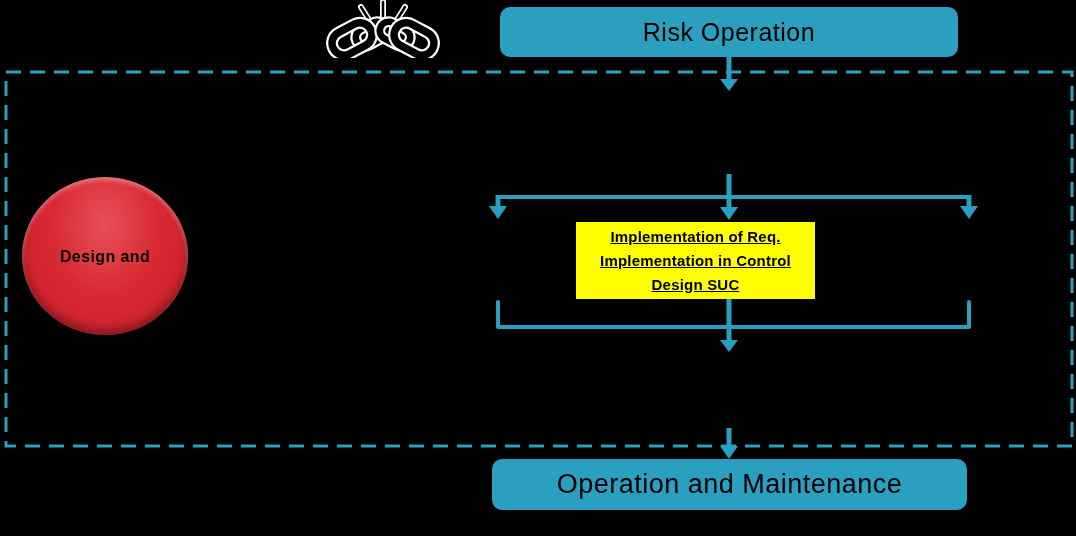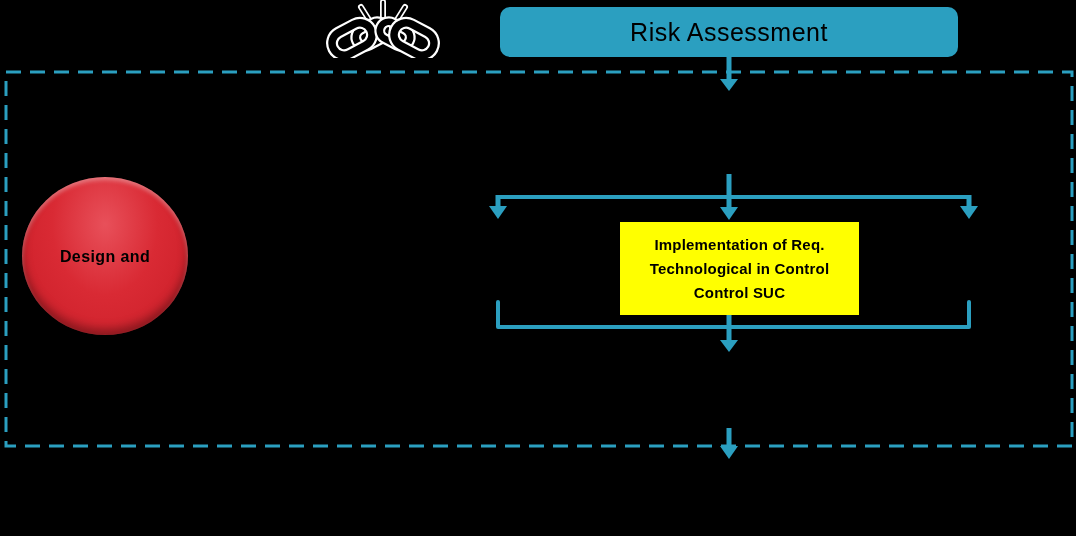--- a/index.html
+++ b/index.html
@@ -24,24 +24,25 @@
     border-radius:10px;
     font-size:25px;letter-spacing:0.5px;font-weight:500;
   }
   #operation-box{
     left:492px;top:459px;width:475px;height:51px;
     background:var(--teal,#2b9fc0);
     border-radius:10px;
     font-size:27px;letter-spacing:0.5px;font-weight:500;
   }
   #impl-box{
-    left:620px;top:222px;width:239px;height:93px;
+    left:576px;top:222px;width:239px;height:77px;
     background:var(--yellow,#ffff00);
     font-size:15px;font-weight:bold;line-height:24px;letter-spacing:0.2px;
     flex-direction:column;
+    text-decoration:underline;
   }
   #design-circle{
     left:22px;top:177px;width:166px;height:158px;
     border-radius:50%;
     background:radial-gradient(ellipse at 50% 30%, #e8505a 0%, #d92a34 45%, #d2242e 70%, #b51e27 100%);
     box-shadow:inset 0 3px 4px rgba(255,255,255,0.35), inset 0 -6px 10px rgba(0,0,0,0.35), 0 3px 6px rgba(0,0,0,0.6);
     font-size:16px;font-weight:bold;line-height:23px;letter-spacing:0.4px;
     flex-direction:row;
   }
   .tline{display:block;}
@@ -114,27 +115,30 @@
       <rect x="54" y="25" width="32" height="18" rx="9" fill="none" stroke="#000" stroke-width="6.5"></rect>
     </g>
 
     <g transform="rotate(28 89 39)">
       <rect x="68" y="27" width="42" height="24" rx="12" fill="none" stroke="#fff" stroke-width="12"></rect>
       <rect x="68" y="27" width="42" height="24" rx="12" fill="none" stroke="#000" stroke-width="7.5"></rect>
     </g>
   </svg>
 
   <div class="node" id="risk-box">
-    <span class="tline">Risk Assessment</span>
+    <span class="tline">Risk Operation</span>
   </div>
 
   <div class="node" id="design-circle">
     <span class="tline">Design and</span>
   </div>
 
   <div class="node" id="impl-box">
     <span class="tline">Implementation of Req.</span>
-    <span class="tline">Technological in Control</span>
-    <span class="tline">Control SUC</span>
+    <span class="tline">Implementation in Control</span>
+    <span class="tline">Design SUC</span>
   </div>
 
+  <div class="node" id="operation-box">
+    <span class="tline">Operation and Maintenance</span>
+  </div>
 
 </div>
 
 </body></html>

